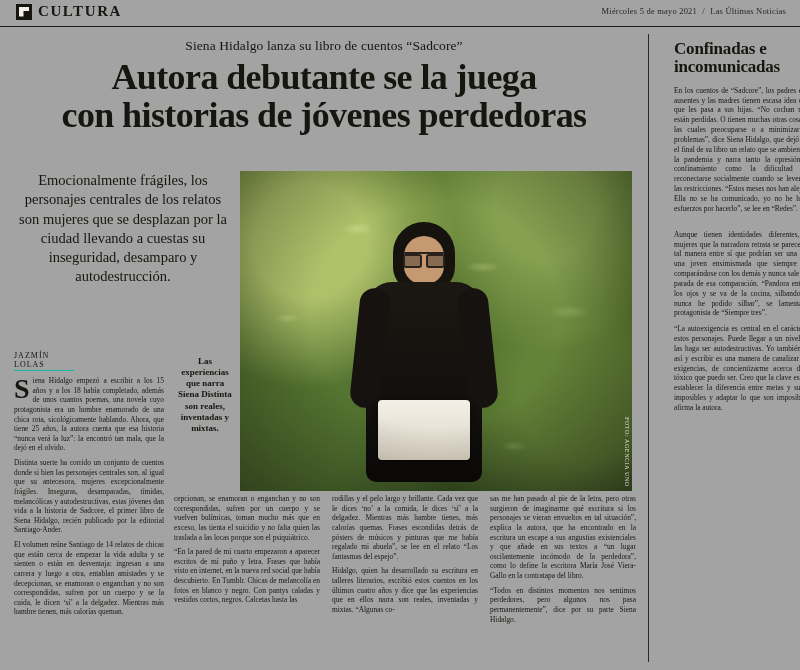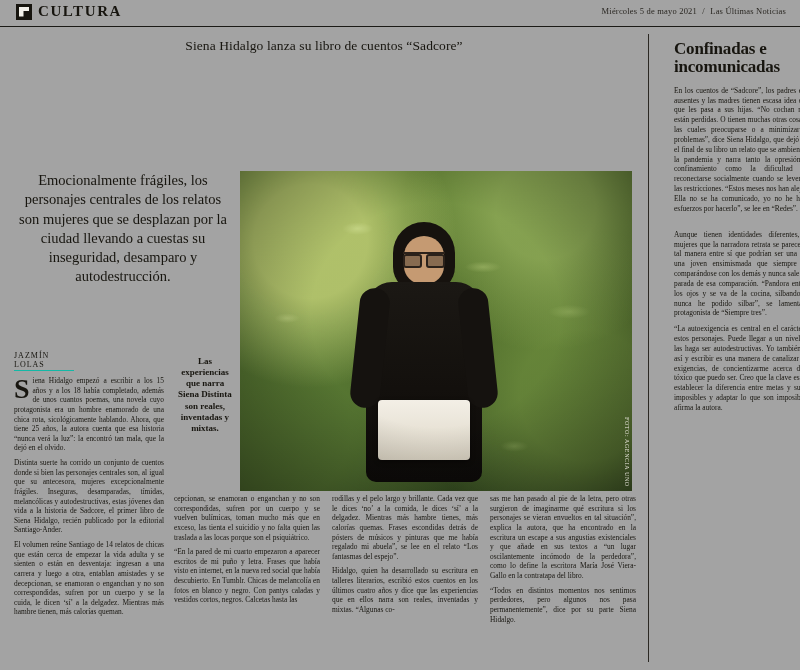--- a/index.html
+++ b/index.html
@@ -306,20 +306,24 @@
       <span>Miércoles 5 de mayo 2021</span>
       <span class="sep">/</span>
       <span>Las Últimas Noticias</span>
     </div>
   </div>
 
   <div class="cols">
 
     <div class="main-block">
       <div class="kicker">Siena Hidalgo lanza su libro de cuentos “Sadcore”</div>
+      <h1 class="headline">
+        <span>Autora debutante se la juega</span><br>
+        <span>con historias de jóvenes perdedoras</span>
+      </h1>
     </div>
 
     <div class="lead-wrap">
       <p class="lead">Emocionalmente frágiles, los personajes centrales de los relatos son mujeres que se desplazan por la ciudad llevando a cuestas su inseguridad, desamparo y autodestrucción.</p>
     </div>
 
     <div class="byline">JAZMÍN LOLAS</div>
 
     <div class="photo">
       <div class="bg"></div>

